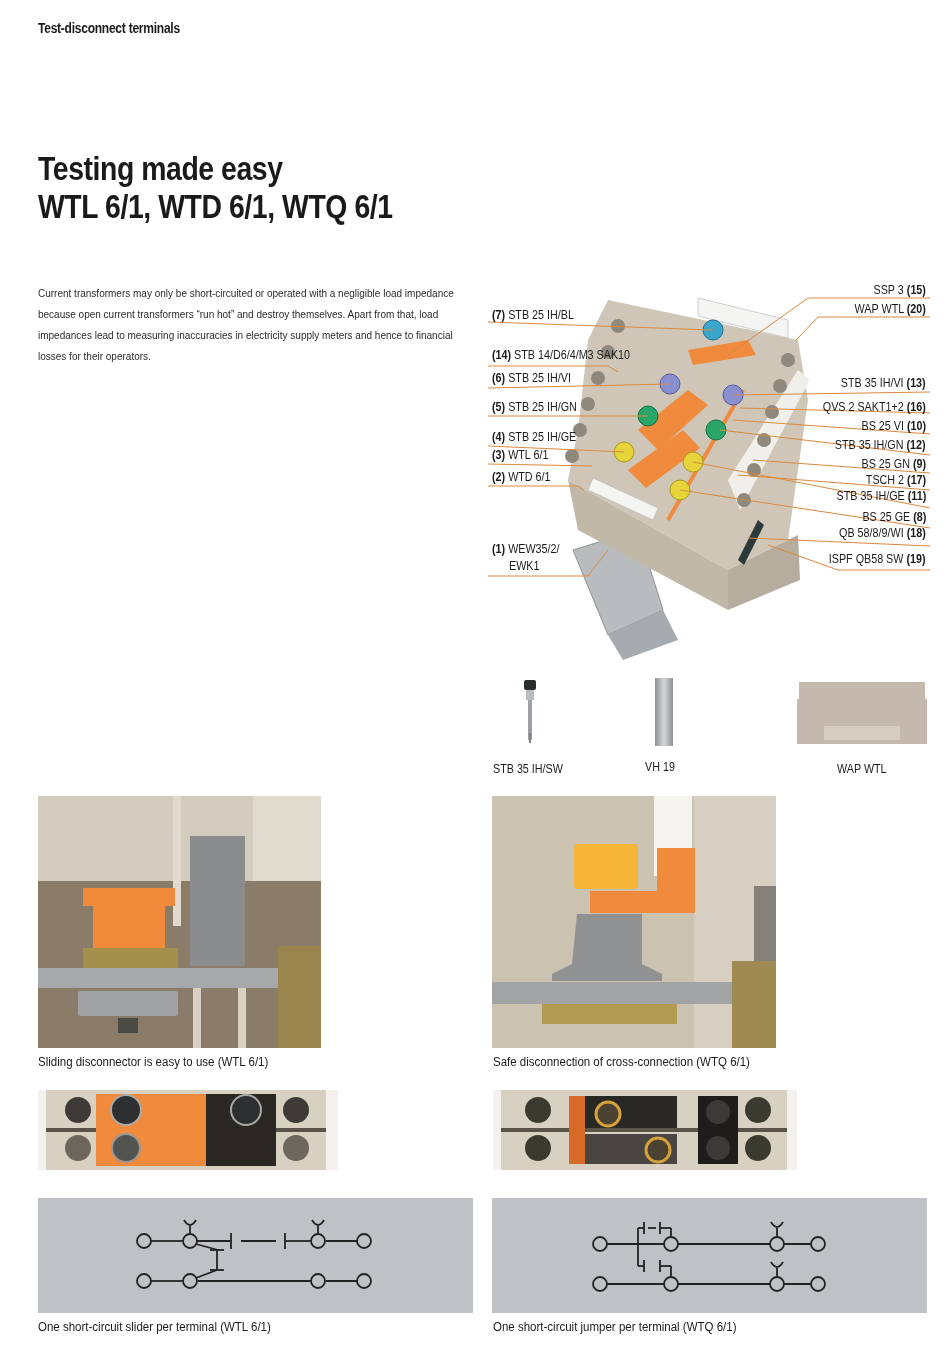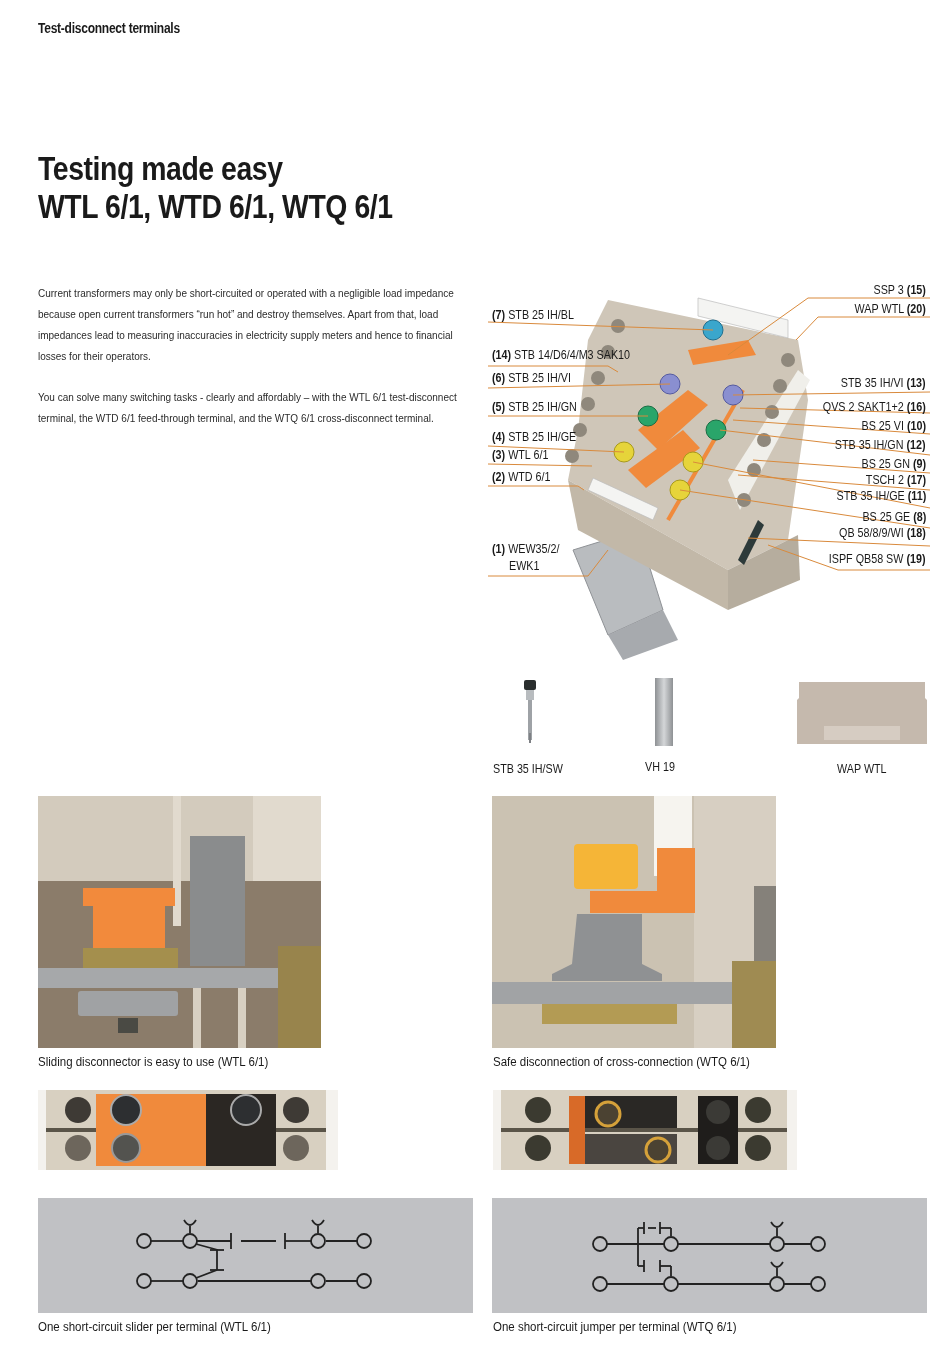--- a/index.html
+++ b/index.html
@@ -30,21 +30,20 @@
 
 <div id="section-header" class="abs">Test-disconnect terminals</div>
 
 <div id="title-block" class="abs">
   <div>Testing made easy</div>
   <div>WTL 6/1, WTD 6/1, WTQ 6/1</div>
 </div>
 
 <div id="intro" class="abs">
   <p>Current transformers may only be short-circuited or operated with a negligible load impedance because open current transformers “run hot” and destroy themselves. Apart from that, load impedances lead to measuring inaccuracies in electricity supply meters and hence to financial losses for their operators.</p>
-  <p>You can solve many switching tasks - clearly and affordably – with the WTL 6/1 test-disconnect terminal, the WTD 6/1 feed-through terminal, and the WTQ 6/1 cross-disconnect terminal.</p>
 </div>
 
 <div id="overview" class="abs">
   <svg class="abs" style="left:0;top:0" width="442" height="380" viewBox="0 0 442 380">
 
     <g>
       <polygon points="85,270 150,250 175,330 120,355" fill="#b9bcbf" stroke="#8f9296" stroke-width="1"></polygon>
       <polygon points="120,355 175,330 190,360 135,380" fill="#a7aaae"></polygon>
     </g>
 

